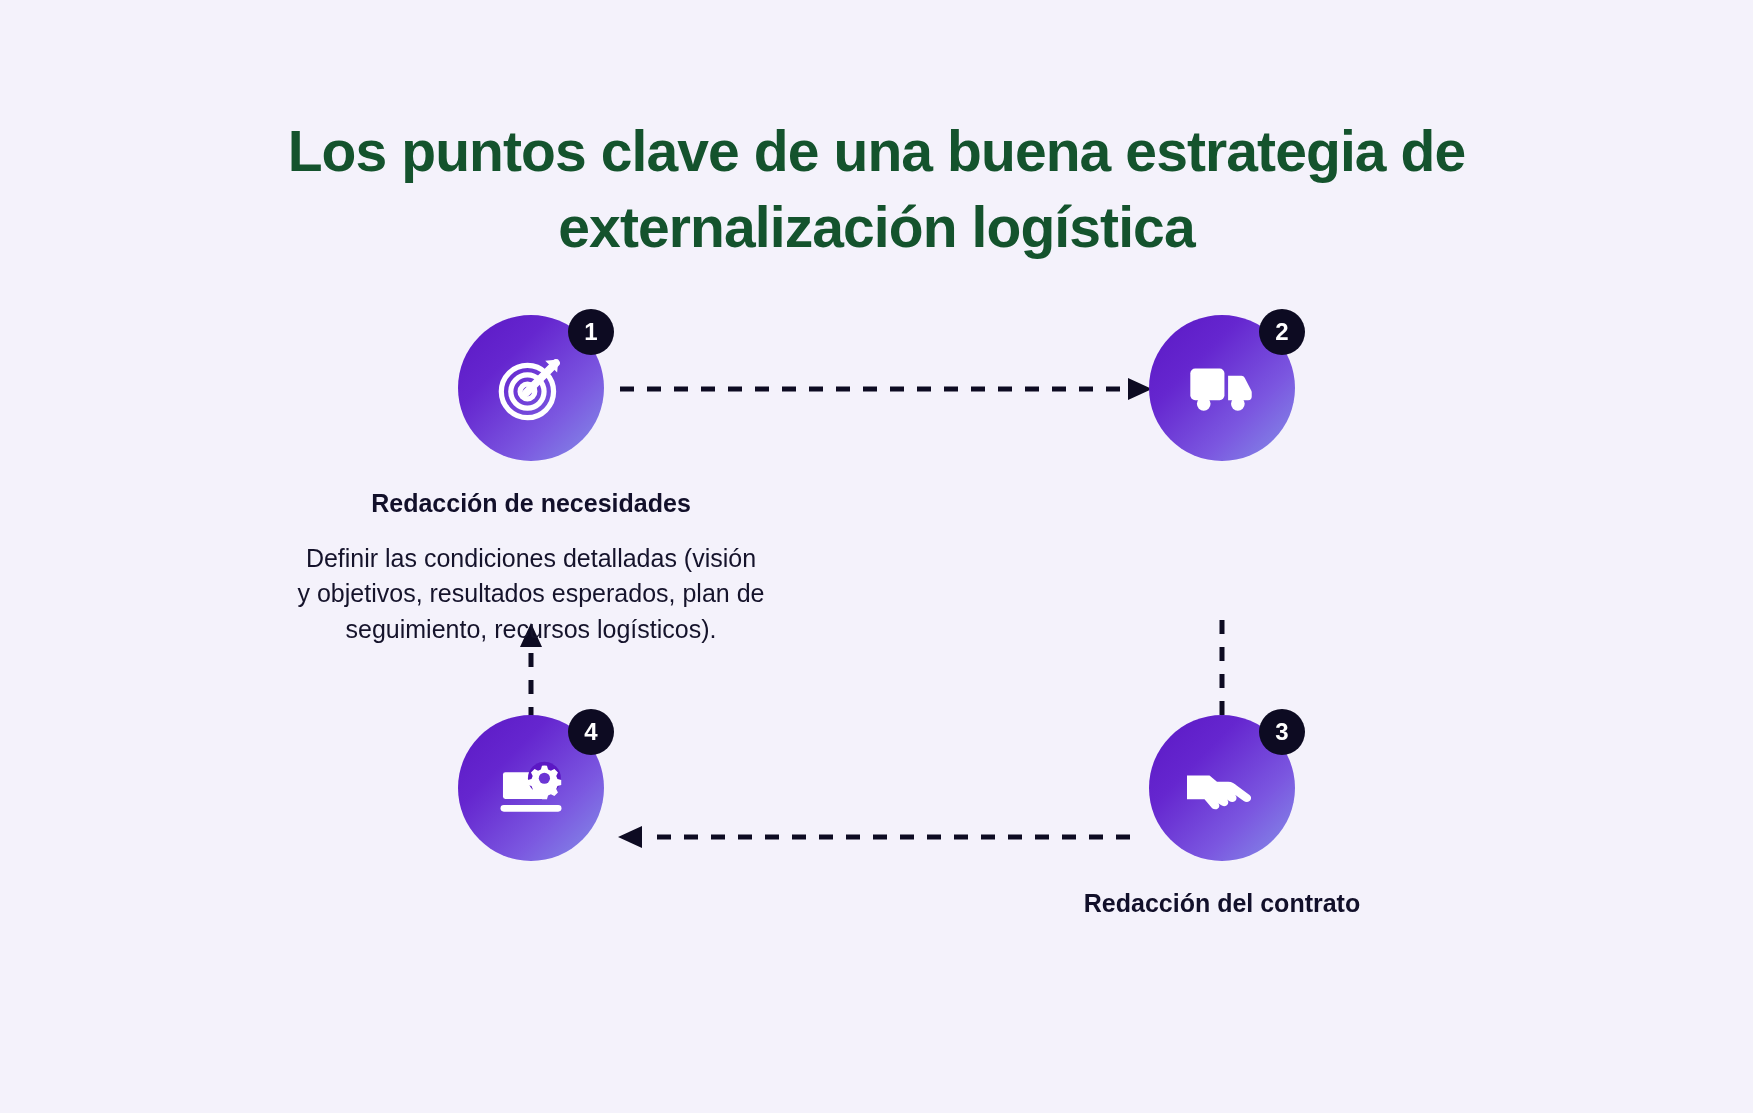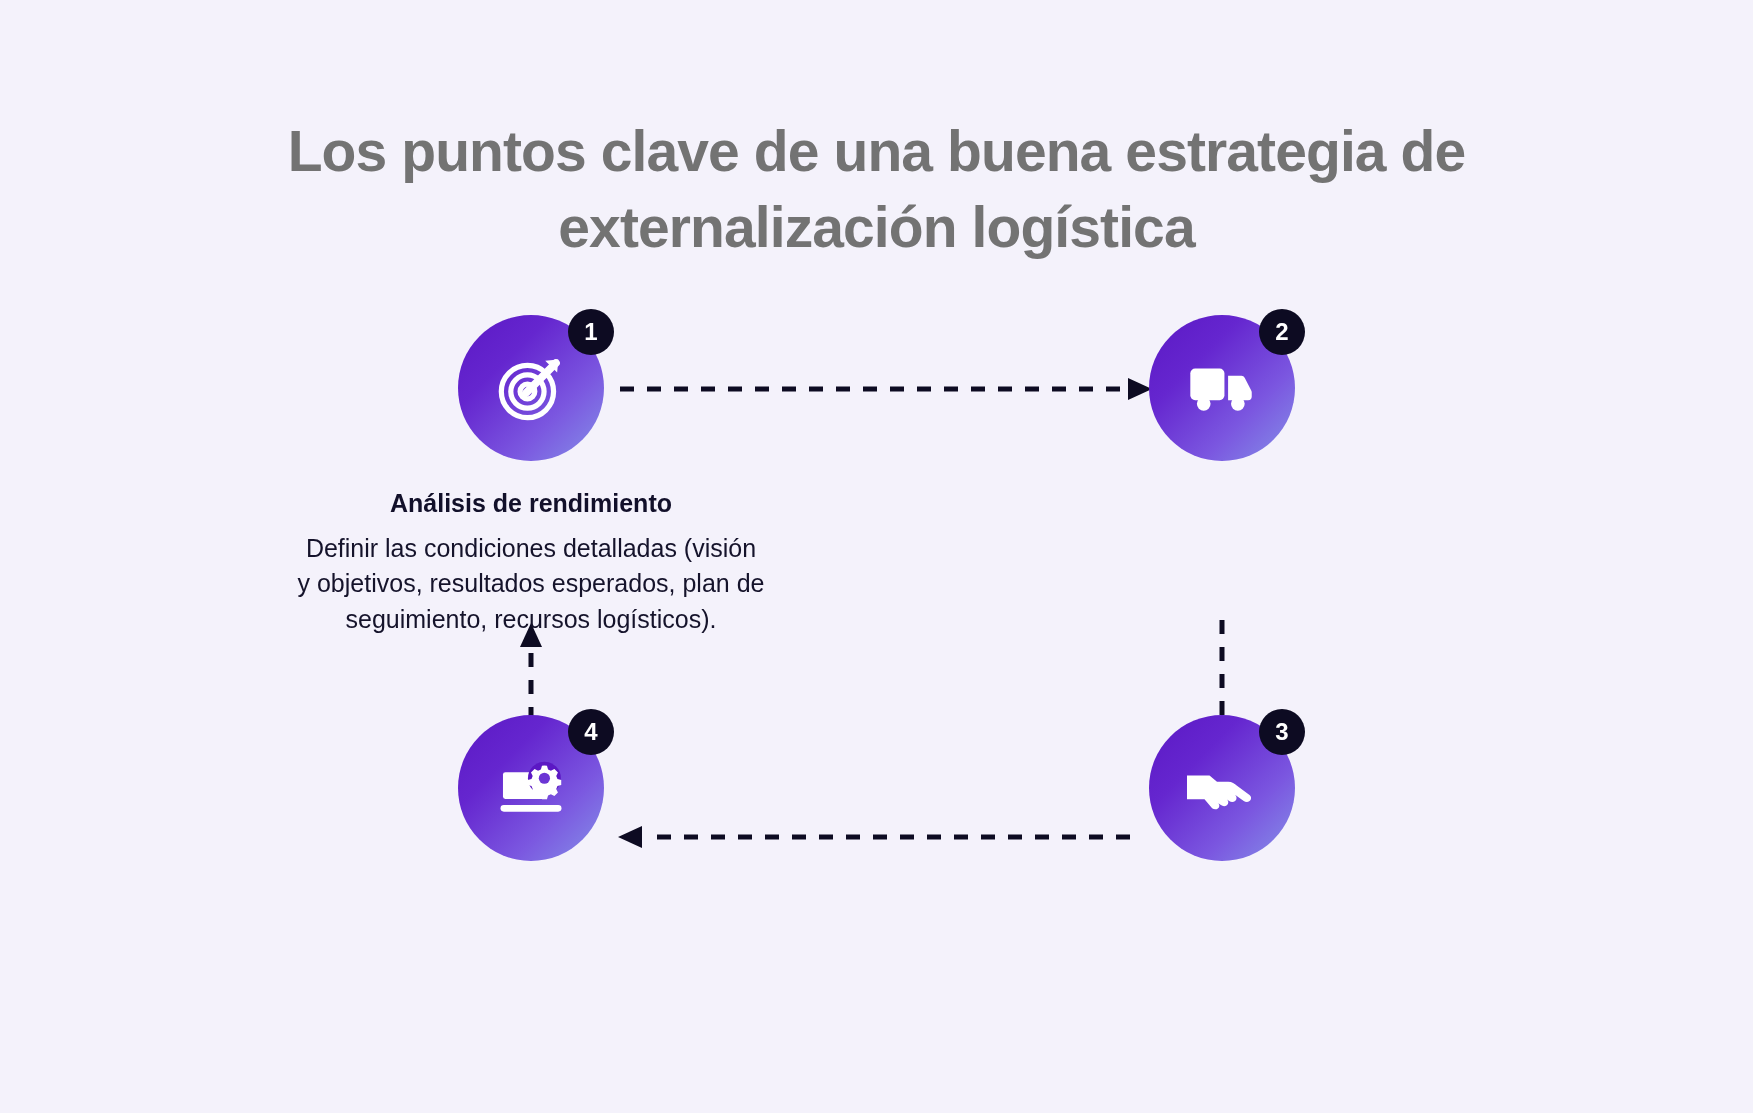--- a/index.html
+++ b/index.html
@@ -19,21 +19,21 @@
   
   .title {
     position: absolute;
     top: 76px;
     left: 0;
     width: 1753px;
     text-align: center;
     font-size: 57px;
     line-height: 1.33;
     font-weight: 700;
-    color: #737373;
+    color: #14532d;
     letter-spacing: -0.9px;
     padding: 0 220px;
     box-sizing: border-box;
   }
 
   
   .diagram {
     position: absolute;
     top: 0;
     left: 0;
@@ -88,21 +88,21 @@
   }
 
   .step-title {
     margin-top: 26px;
     font-size: 25px;
     font-weight: 700;
     color: #12102a;
     line-height: 1.3;
   }
   .step-desc {
-    margin-top: 11px;
+    margin-top: 21px;
     font-size: 25px;
     font-weight: 400;
     color: #15132b;
     line-height: 1.43;
     white-space: pre-line;
   }
 
   
   .arrow-layer {
     position: absolute;
@@ -151,21 +151,21 @@
               <circle cx="29" cy="35" r="14"></circle>
               <circle cx="29" cy="35" r="6.2"></circle>
             </g>
             <path d="M28 36 L53 11" stroke="#ffffff" stroke-width="6.6" stroke-linecap="round" fill="none"></path>
             <path d="M44 9 L55 8 L54 19 Z" fill="#ffffff"></path>
           </svg>
         </span>
       </div>
       <div class="num-badge">1</div>
     </div>
-    <div class="step-title">Análisis de rendimiento</div>
+    <div class="step-title">Redacción de necesidades</div>
     <div class="step-desc">Definir las condiciones detalladas (visión
 y objetivos, resultados esperados, plan de
 seguimiento, recursos logísticos).</div>
   </div>
 
   <div class="step step-2">
     <div class="badge-wrap">
       <div class="circle">
         <span>
           <svg width="78" height="78" viewBox="0 0 64 64" xmlns="http://www.w3.org/2000/svg">
@@ -188,20 +188,21 @@
             <path d="M4 22 h18 l6 5 h9 c3 0 5 1.6 7 3.2 l10 7.4 c1.8 1.4 1.6 3.6 0 4.8 -1.5 1.1 -3.2 0.9 -4.6 -0.1 l-7 -4.9
                      c1.7 1.6 1.6 3.8 0.1 5 -1.5 1.2 -3.3 1 -4.8 -0.1 l-1.6 -1.2 c1.4 1.5 1.2 3.5 -0.2 4.6
                      -1.5 1.2 -3.3 1 -4.8 -0.1 l-2 -1.5 c1.2 1.4 1 3.2 -0.4 4.2 -1.4 1.1 -3.2 0.9 -4.6 -0.2
                      L18 41 h-14 Z" fill="#ffffff"></path>
             <path d="M60 22 h-14 v18 h14 Z" fill="#ffffff" opacity="0"></path>
           </svg>
         </span>
       </div>
       <div class="num-badge">3</div>
     </div>
+    <div class="step-title">Redacción del contrato</div>
   </div>
 
   <div class="step step-4">
     <div class="badge-wrap">
       <div class="circle">
         <span>
           <svg width="78" height="78" viewBox="0 0 64 64" xmlns="http://www.w3.org/2000/svg">
             <path d="M11 19 h32 v22 h-32 a2 2 0 0 1 -2 -2 V21 a2 2 0 0 1 2 -2 Z" fill="#ffffff"></path>
             <rect x="7" y="46" width="50" height="5.4" rx="2.7" fill="#ffffff"></rect>
             <circle cx="43" cy="24" r="13.5" fill="#5b18c4"></circle>

